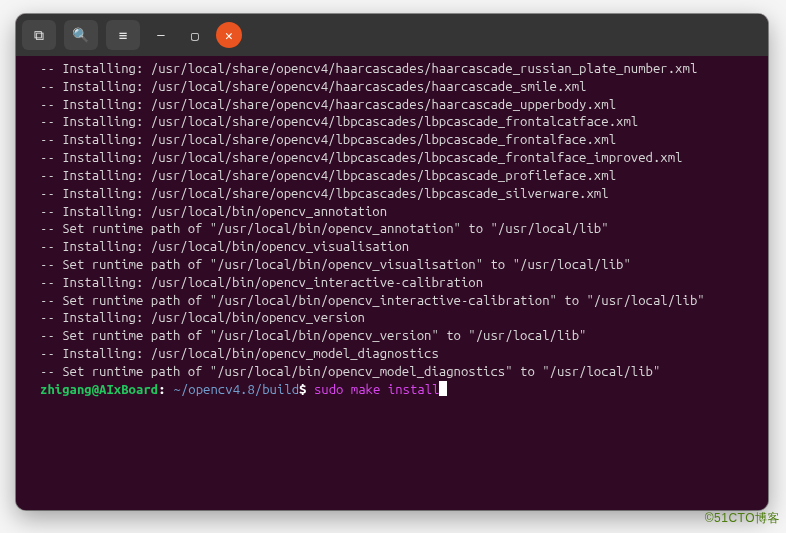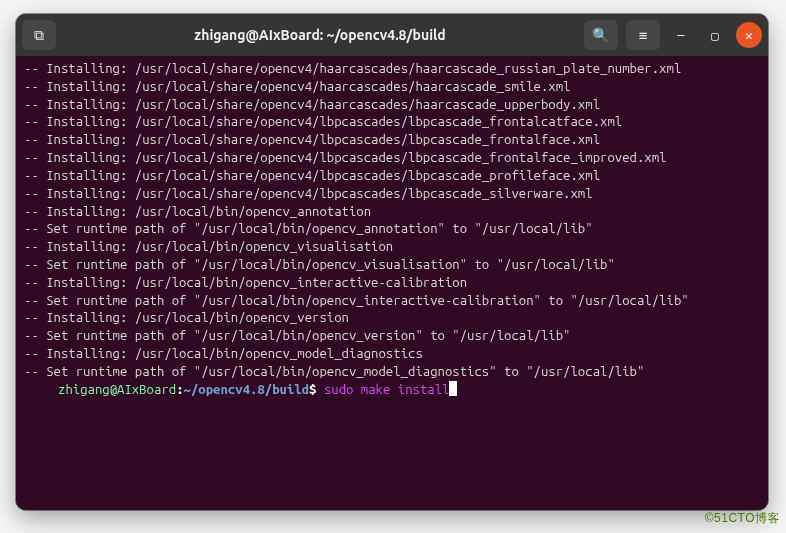--- a/index.html
+++ b/index.html
@@ -60,29 +60,29 @@
     font-size: 13px;
   }
   .win-ctrl.min, .win-ctrl.max { background: transparent; }
   .win-ctrl.close { background: #e95420; color: #fff; }
   .terminal {
     flex: 1;
     background: #300a24;
     color: #d7d7d7;
     font-size: 13.2px;
     line-height: 1.35;
-    padding: 4px 8px 6px 8px;
+    padding: 4px 8px 6px 24px;
     white-space: pre-wrap;
     word-break: break-all;
     font-family: "Ubuntu Mono", "DejaVu Sans Mono", Consolas, monospace;
     overflow: hidden;
   }
   .line { display: block; }
-  .prompt .user { color: #86efac; font-weight: 400; margin-left: 34px; }
-  .prompt .path { color: #729fcf; font-weight: 700; }
+  .prompt .user { color: #22c55e; font-weight: 700; }
+  .prompt .path { color: #729fcf; font-weight: 400; margin-left: 8px; }
   .prompt .colon { color: #ffffff; font-weight: 700; }
   .prompt .dollar { color: #ffffff; font-weight: 700; }
   .cmd { color: #d946ef; }
   .cursor {
     display: inline-block;
     width: 8px; height: 15px;
     background: #ffffff;
     vertical-align: -2px;
   }
   .watermark {
@@ -98,21 +98,20 @@
 </head>
 <body>
 
 <div class="window">
   <div class="titlebar">
     <div class="tb-left">
       <div class="sq-btn">
         <span>⧉</span>
       </div>
     </div>
-    <div class="title-txt">zhigang@AIxBoard: ~/opencv4.8/build</div>
     <div class="tb-right">
       <div class="sq-btn">
         <span>🔍</span>
       </div>
       <div class="sq-btn">
         <span>≡</span>
       </div>
       <div class="win-ctrl min">
         <span>—</span>
       </div>

